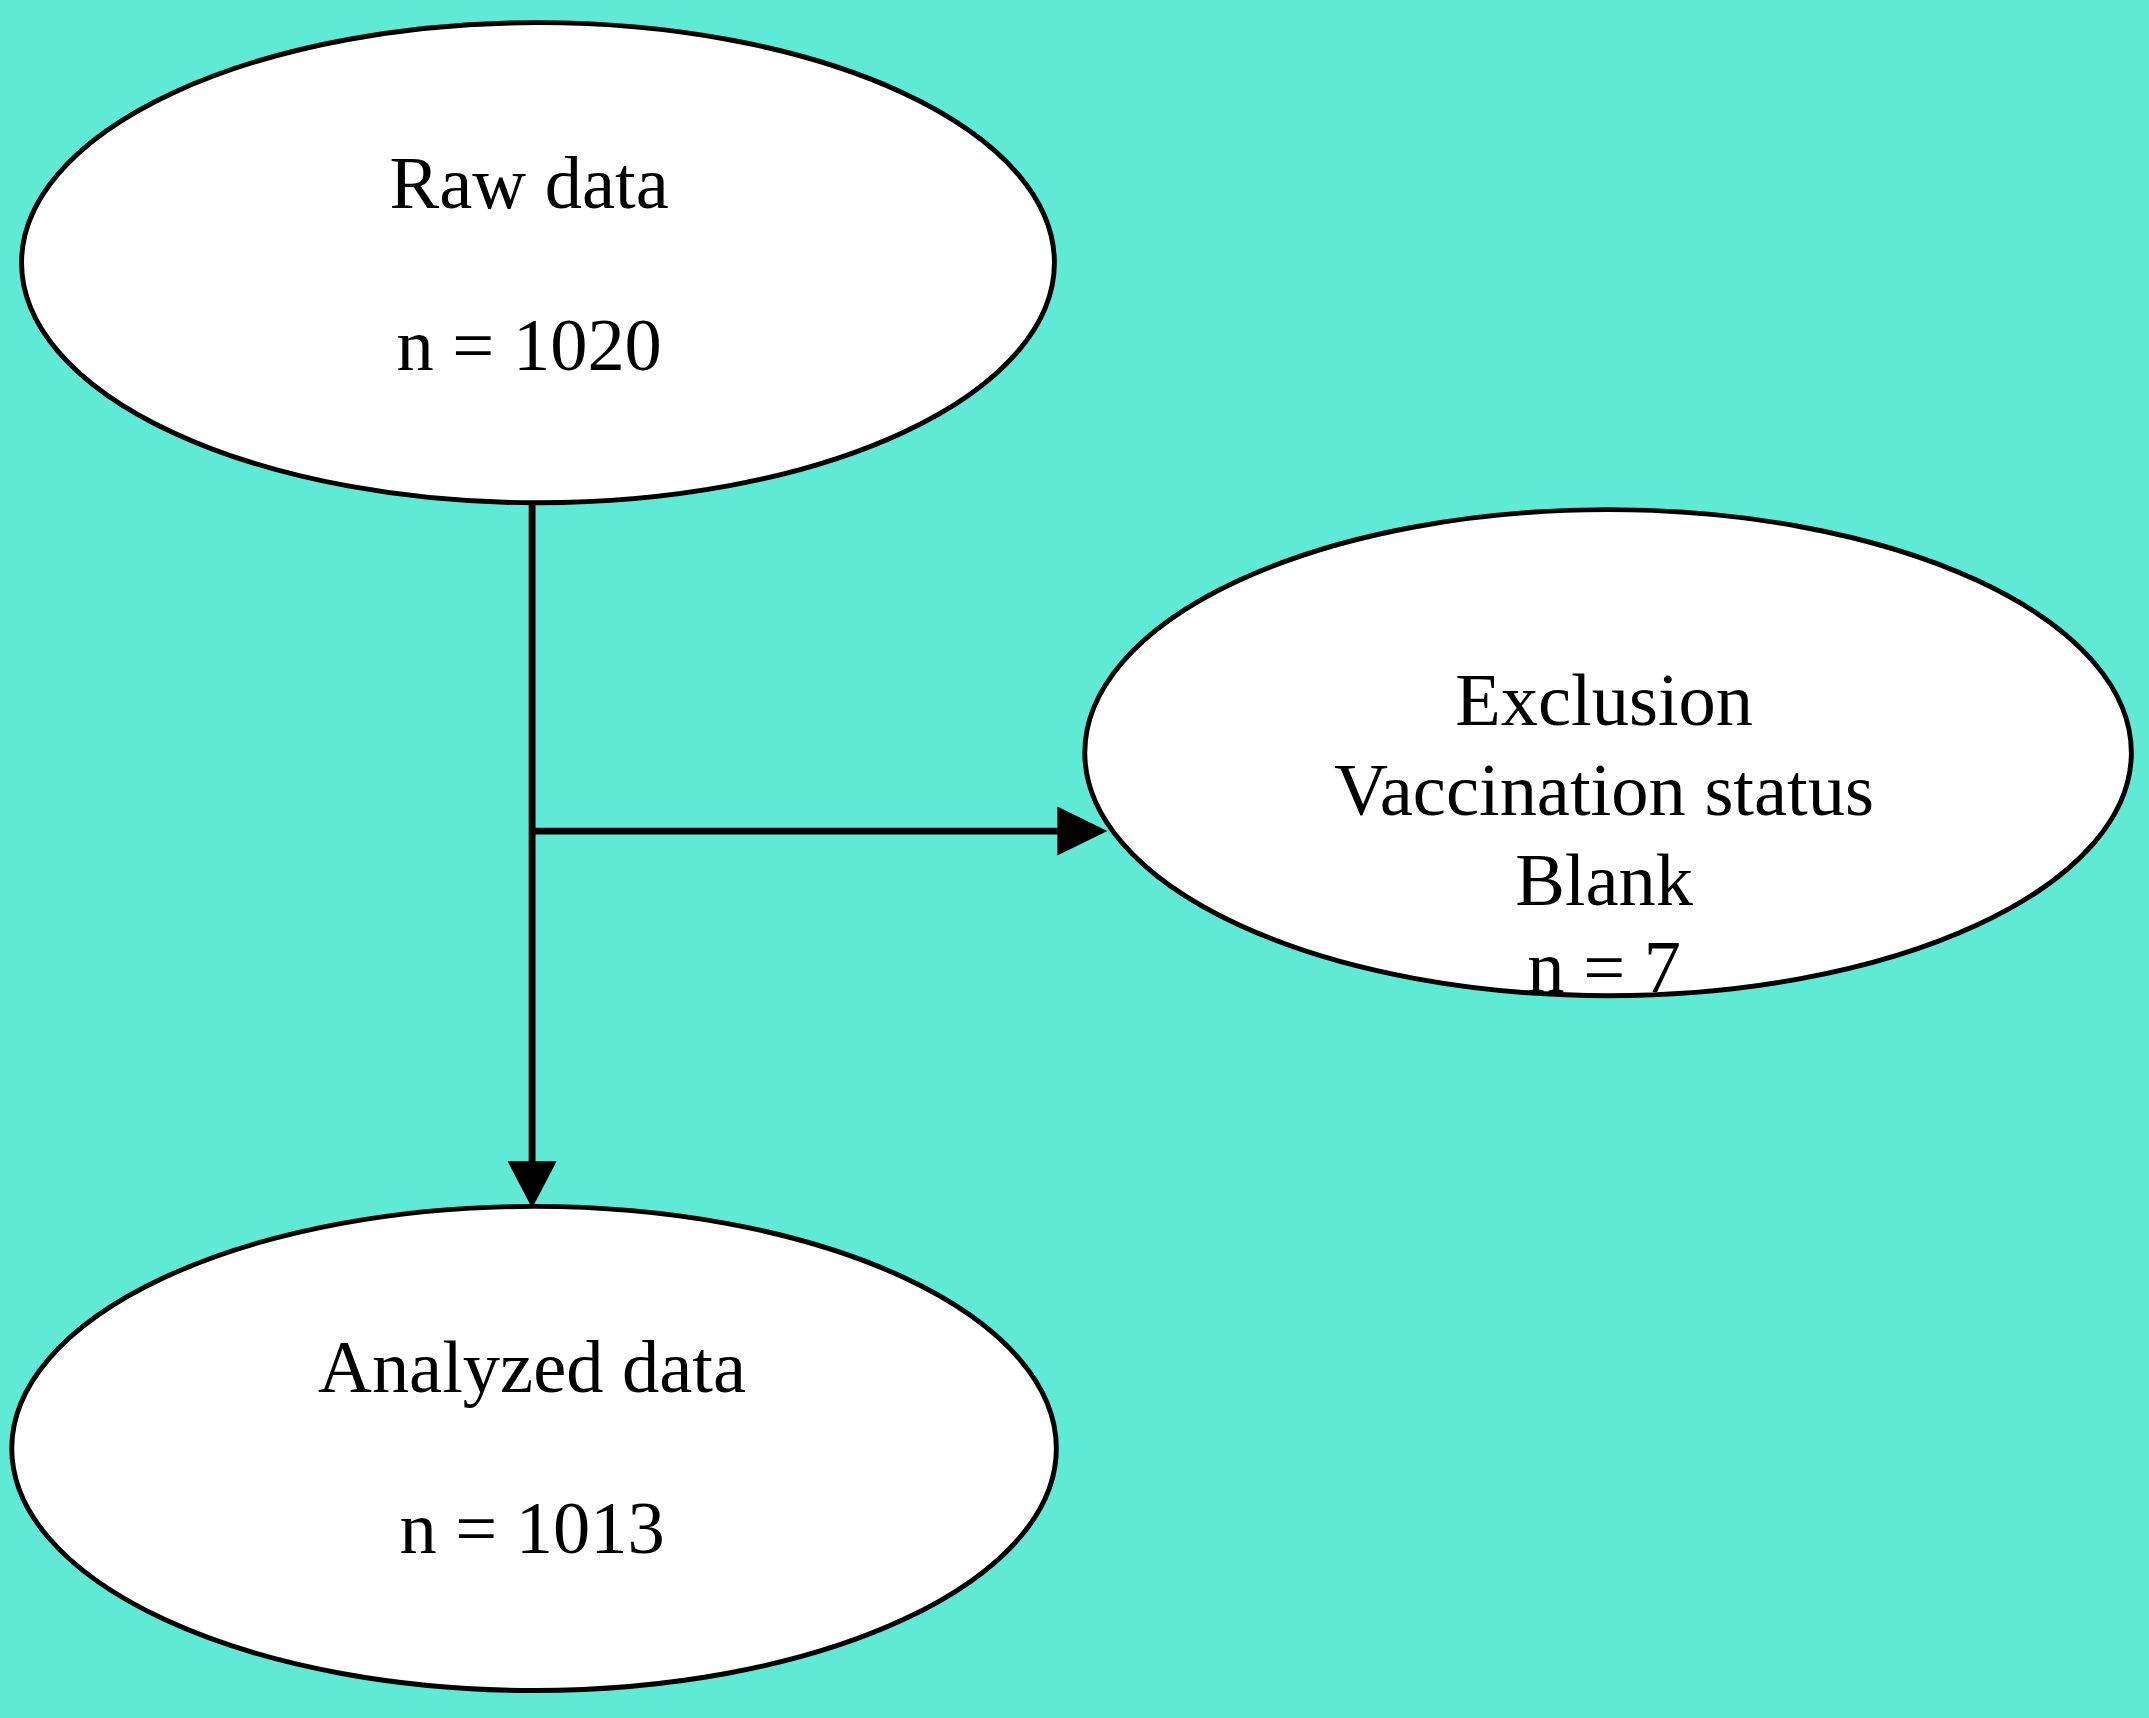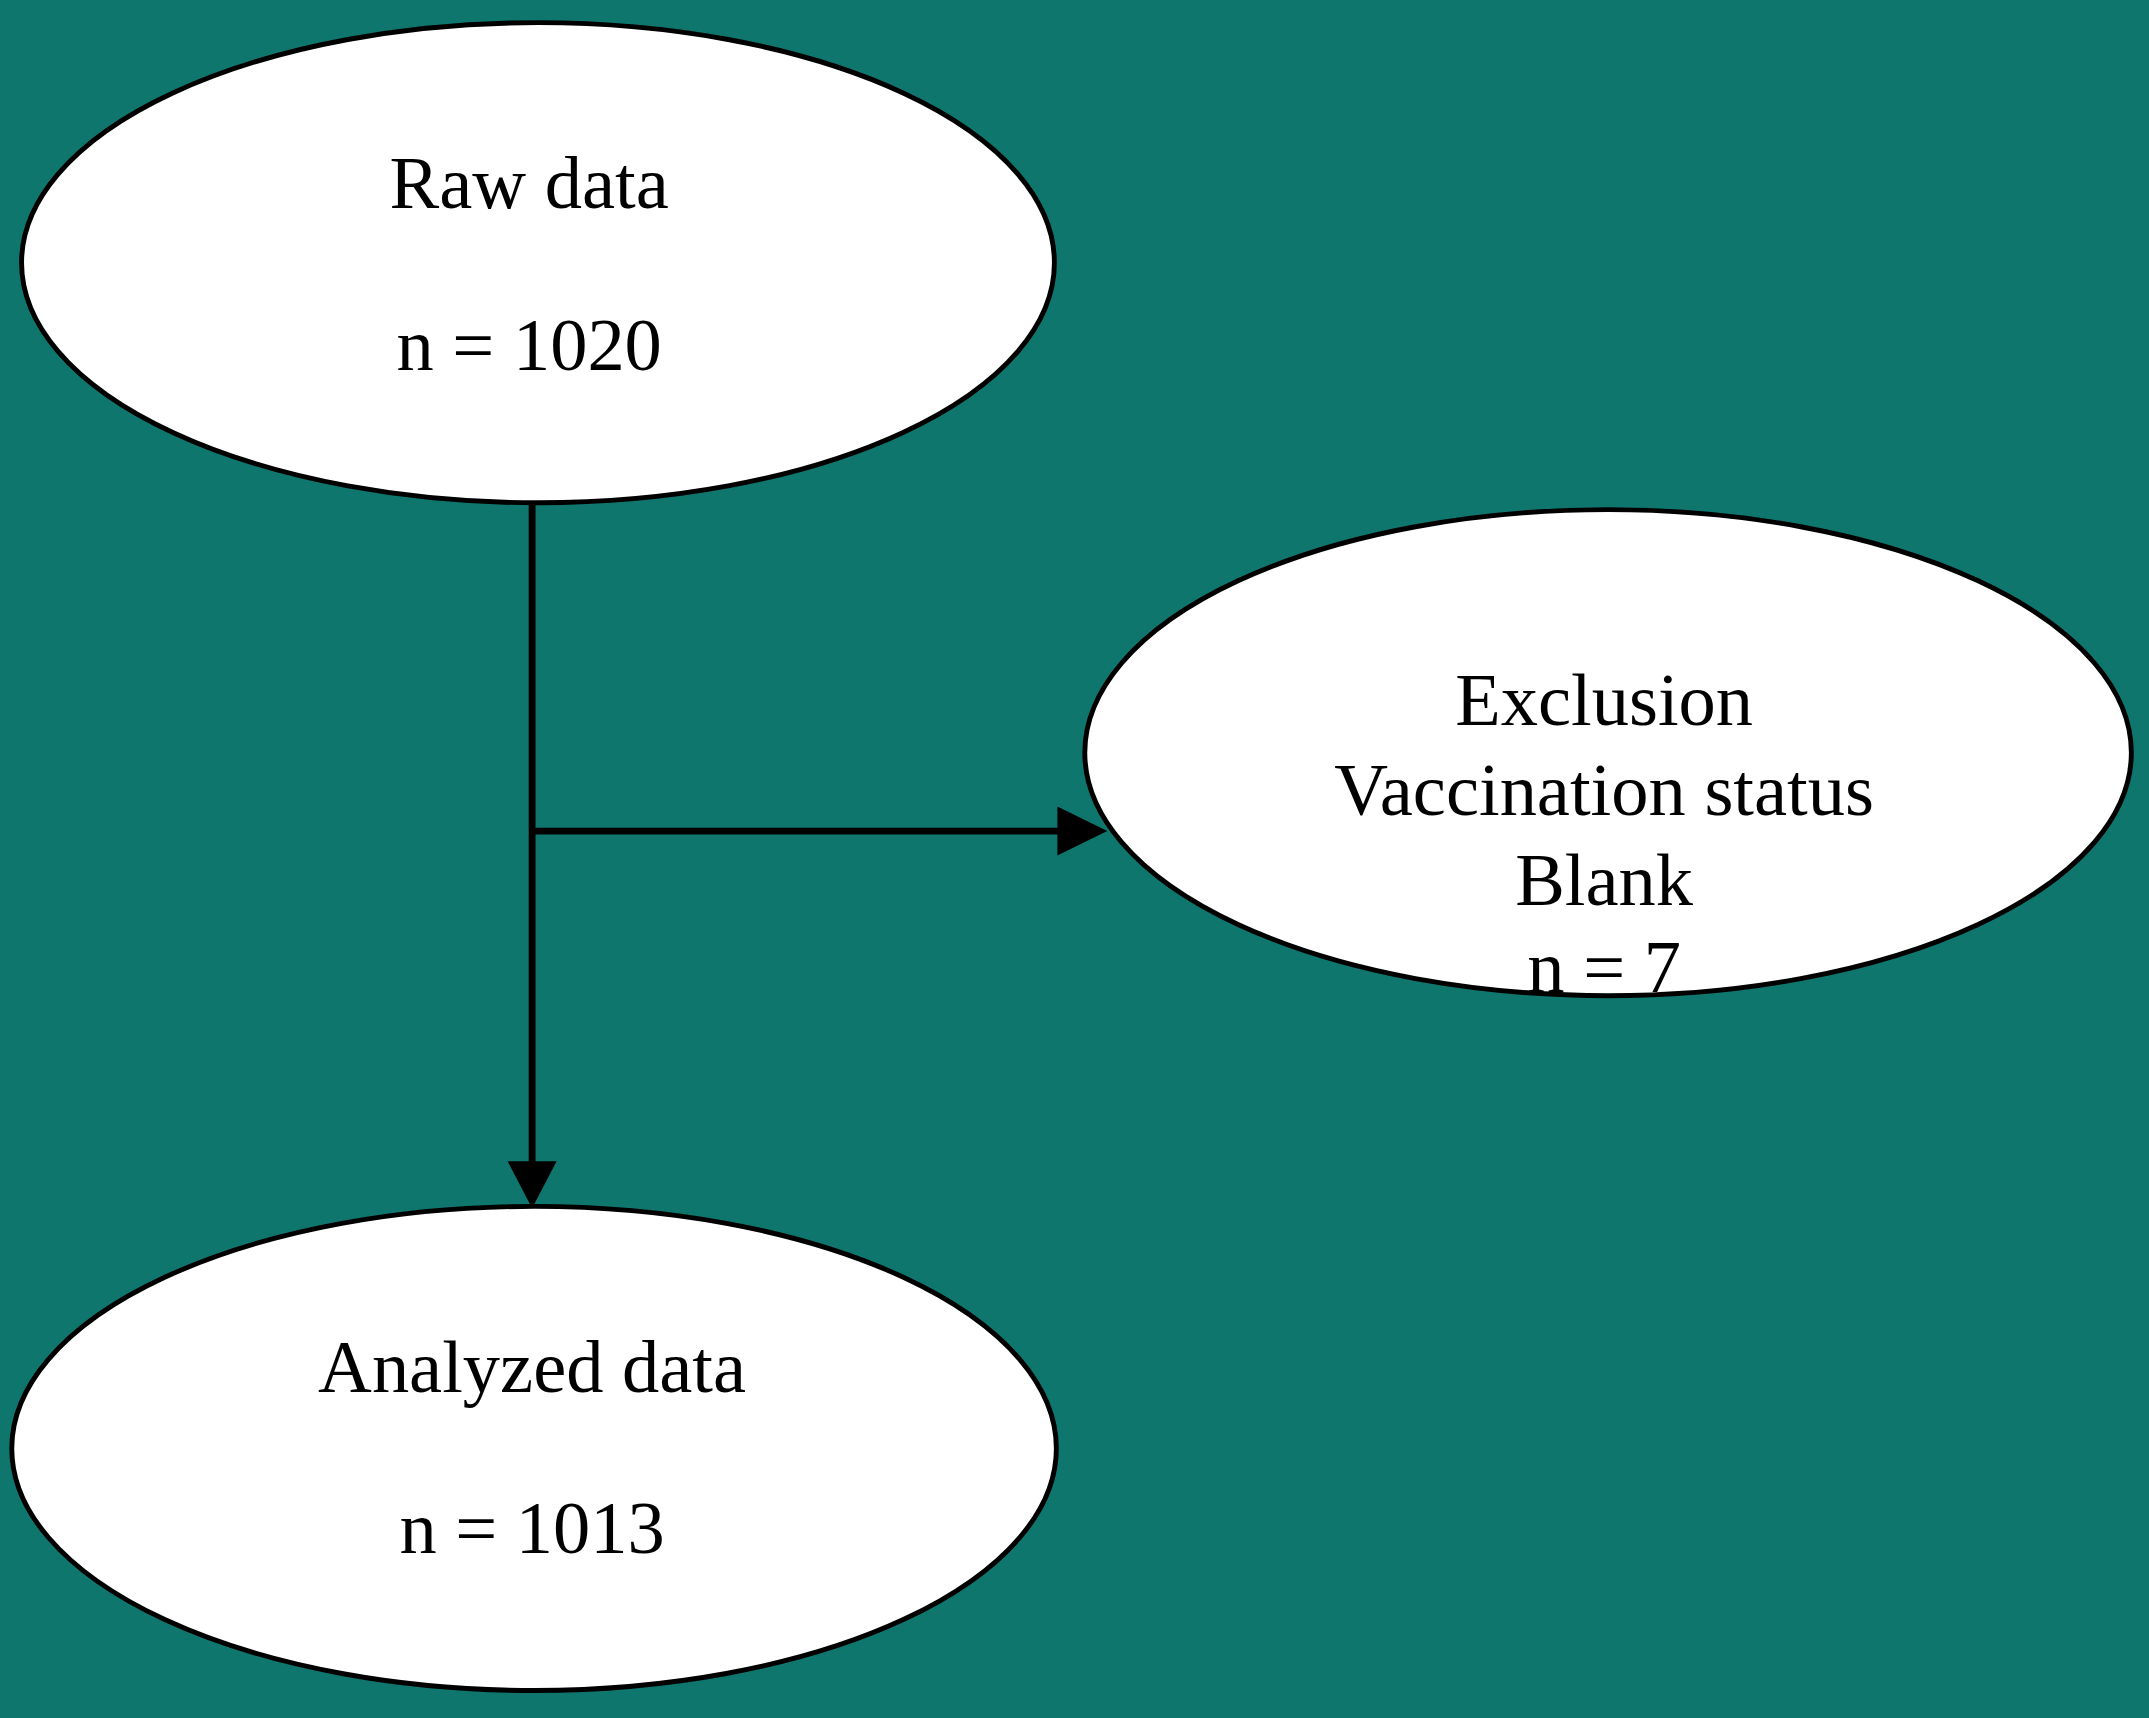--- a/index.html
+++ b/index.html
@@ -12,21 +12,21 @@
     width: 2149px;
     height: 1718px;
     font-family: "Liberation Serif", "DejaVu Serif", serif;
     color: #000000;
     overflow: hidden;
   }
   #flow-root {
     position: relative;
     width: 2149px;
     height: 1718px;
-    background: #0f766e;
+    background: #5eead4;
   }
   #flow-svg {
     position: absolute;
     top: 0;
     left: 0;
     width: 2149px;
     height: 1718px;
     display: block;
   }
   .node-ellipse {

